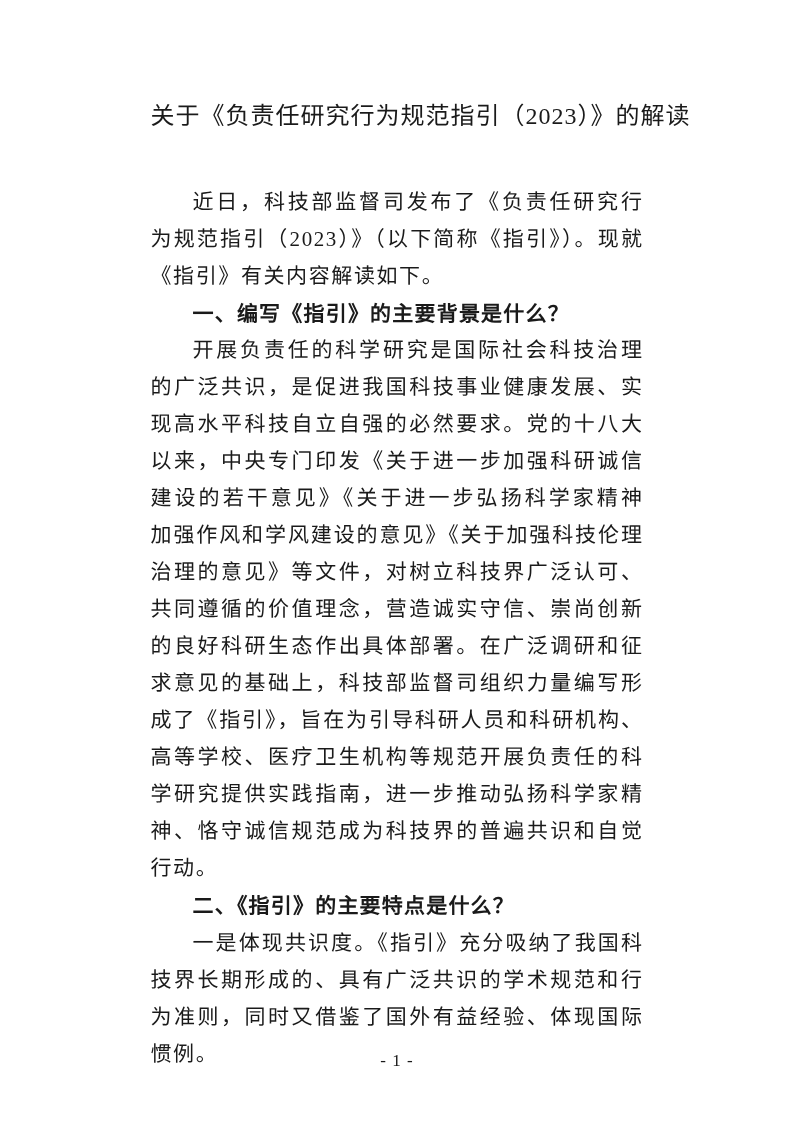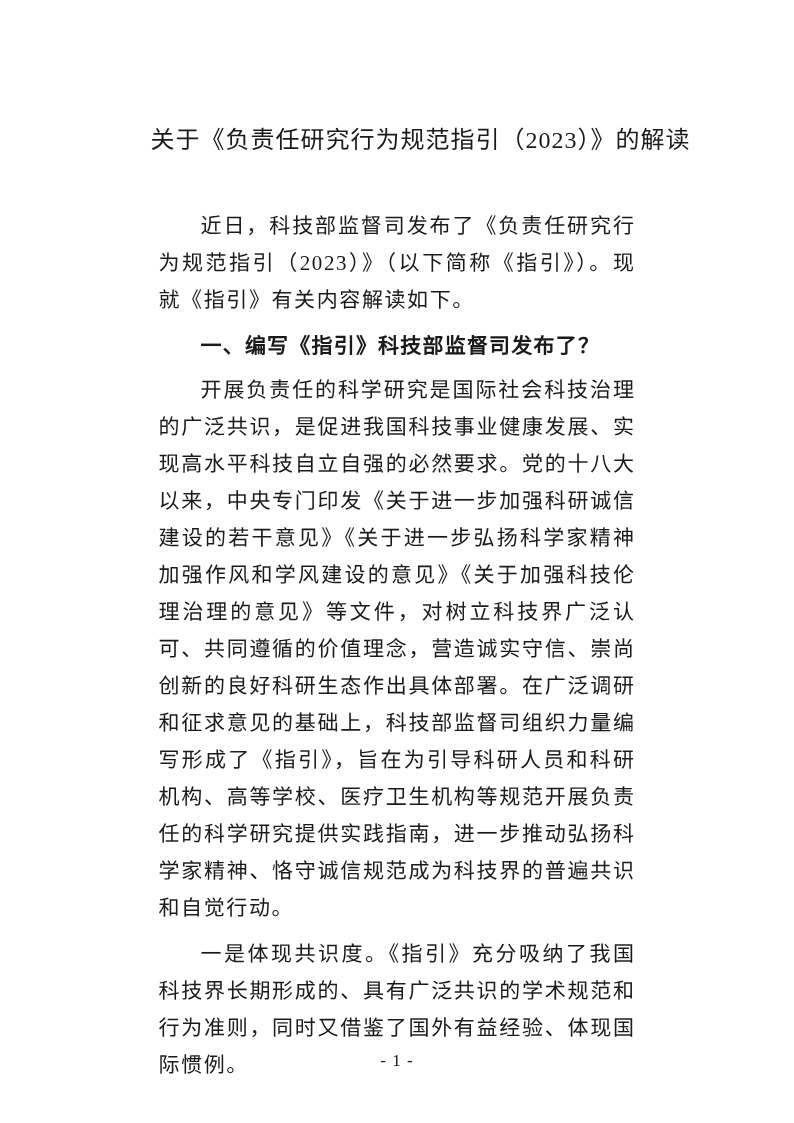--- a/index.html
+++ b/index.html
@@ -7,36 +7,36 @@
     padding: 0;
     background: #ffffff;
   }
   .page {
     position: relative;
     width: 687px;
     height: 1123px;
     margin: 0 auto;
     background: #ffffff;
     box-sizing: border-box;
-    padding: 120px 97px 0 97px;
+    padding: 96px 97px 0 97px;
     overflow: hidden;
     font-family: "Liberation Serif", "DejaVu Serif", serif;
     color: #1a1a1a;
   }
   .doc-title {
     margin: 0 0 48px 0;
     font-size: 24px;
     line-height: 40px;
     font-weight: normal;
     text-align: center;
     letter-spacing: 1px;
     white-space: nowrap;
   }
   .para {
-    margin: 8px;
+    margin: 0;
     font-size: 21px;
     line-height: 37px;
     letter-spacing: 1.6px;
     text-align: justify;
     text-indent: 2em;
   }
   .heading {
     font-family: "Liberation Sans", "DejaVu Sans", sans-serif;
     font-weight: bold;
     letter-spacing: 1.2px;
@@ -59,22 +59,23 @@
 </style>
 </head>
 <body>
 
 <div class="page">
 
   <h1 class="doc-title">关于《负责任研究行为规范指引（2023）》的解读</h1>
 
   <p class="para">近日，科技部监督司发布了《负责任研究行为规范指引（2023）》（以下简称《指引》）。现就《指引》有关内容解读如下。</p>
 
-  <p class="para heading">一、编写《指引》科技部监督司发布了？</p>
+  <p class="para heading">一、编写《指引》的主要背景是什么？</p>
 
   <p class="para">开展负责任的科学研究是国际社会科技治理的广泛共识，是促进我国科技事业健康发展、实现高水平科技自立自强的必然要求。党的十八大以来，中央专门印发《关于进一步加强科研诚信建设的若干意见》《关于进一步弘扬科学家精神 加强作风和学风建设的意见》《关于加强科技伦理治理的意见》等文件，对树立科技界广泛认可、共同遵循的价值理念，营造诚实守信、崇尚创新的良好科研生态作出具体部署。在广泛调研和征求意见的基础上，科技部监督司组织力量编写形成了《指引》，旨在为引导科研人员和科研机构、高等学校、医疗卫生机构等规范开展负责任的科学研究提供实践指南，进一步推动弘扬科学家精神、恪守诚信规范成为科技界的普遍共识和自觉行动。</p>
 
+  <p class="para heading">二、《指引》的主要特点是什么？</p>
 
   <p class="para"><span class="lead-bold">一是</span><span>体现共识度。《指引》充分吸纳了我国科技界长期形成的、具有广泛共识的学术规范和行为准则，同时又借鉴了国外有益经验、体现国际惯例。</span></p>
 
   <div class="page-footer">- 1 -</div>
 
 </div>
 
 </body></html>

